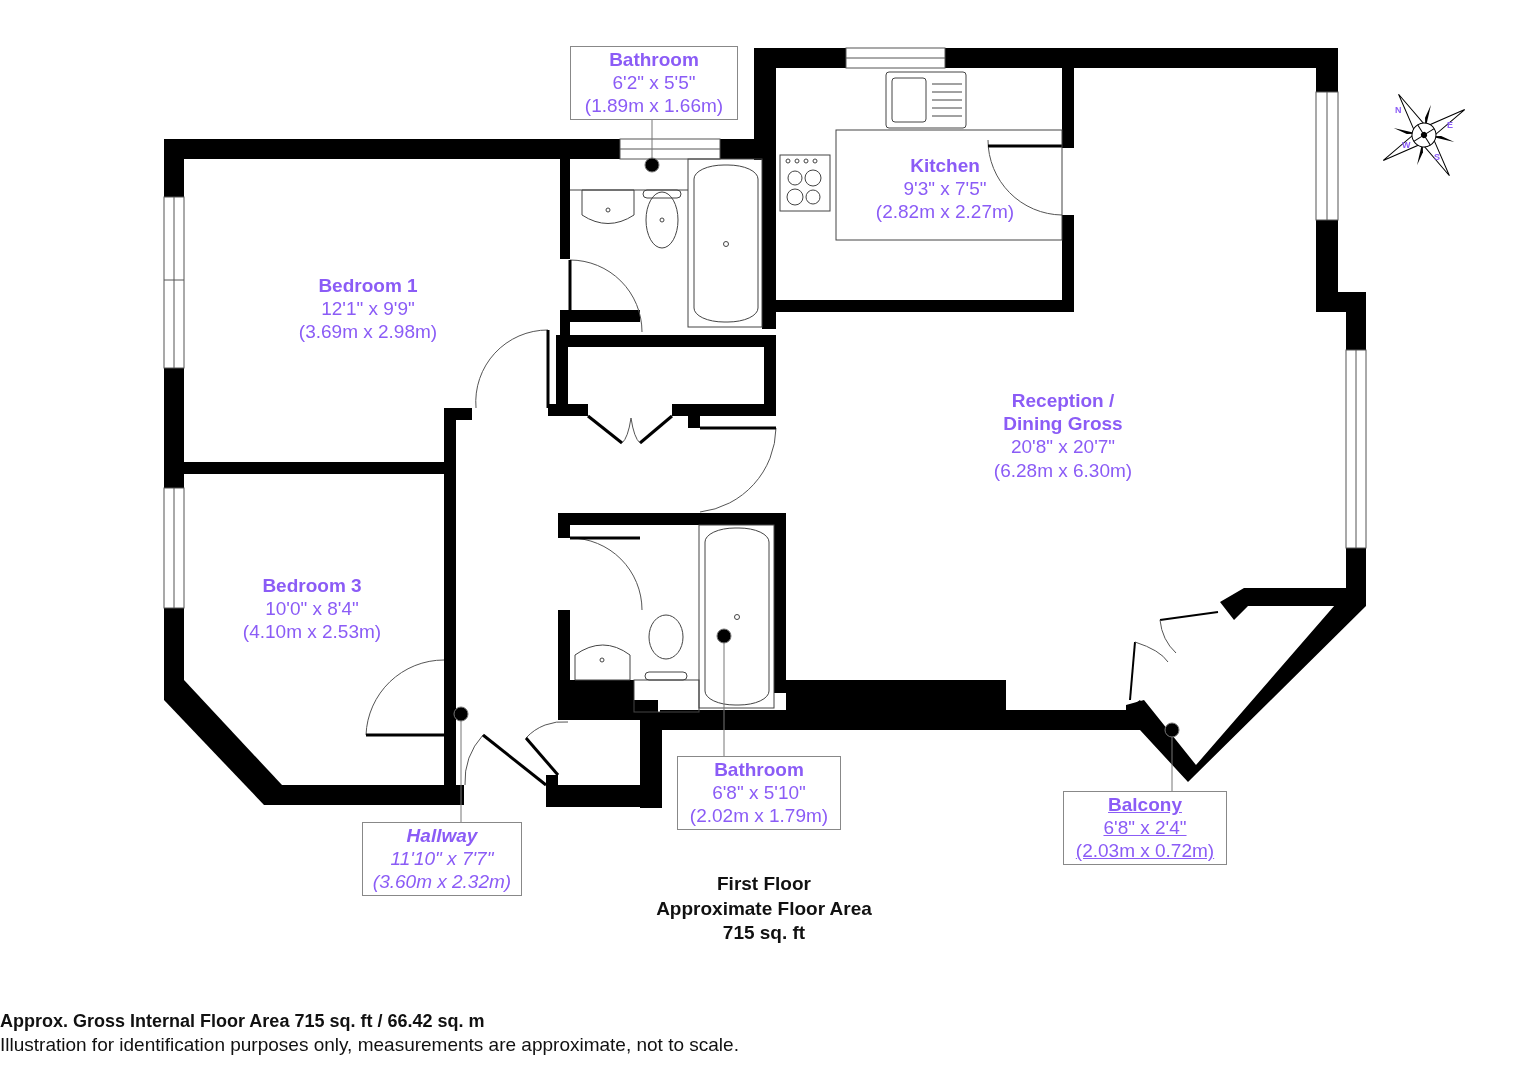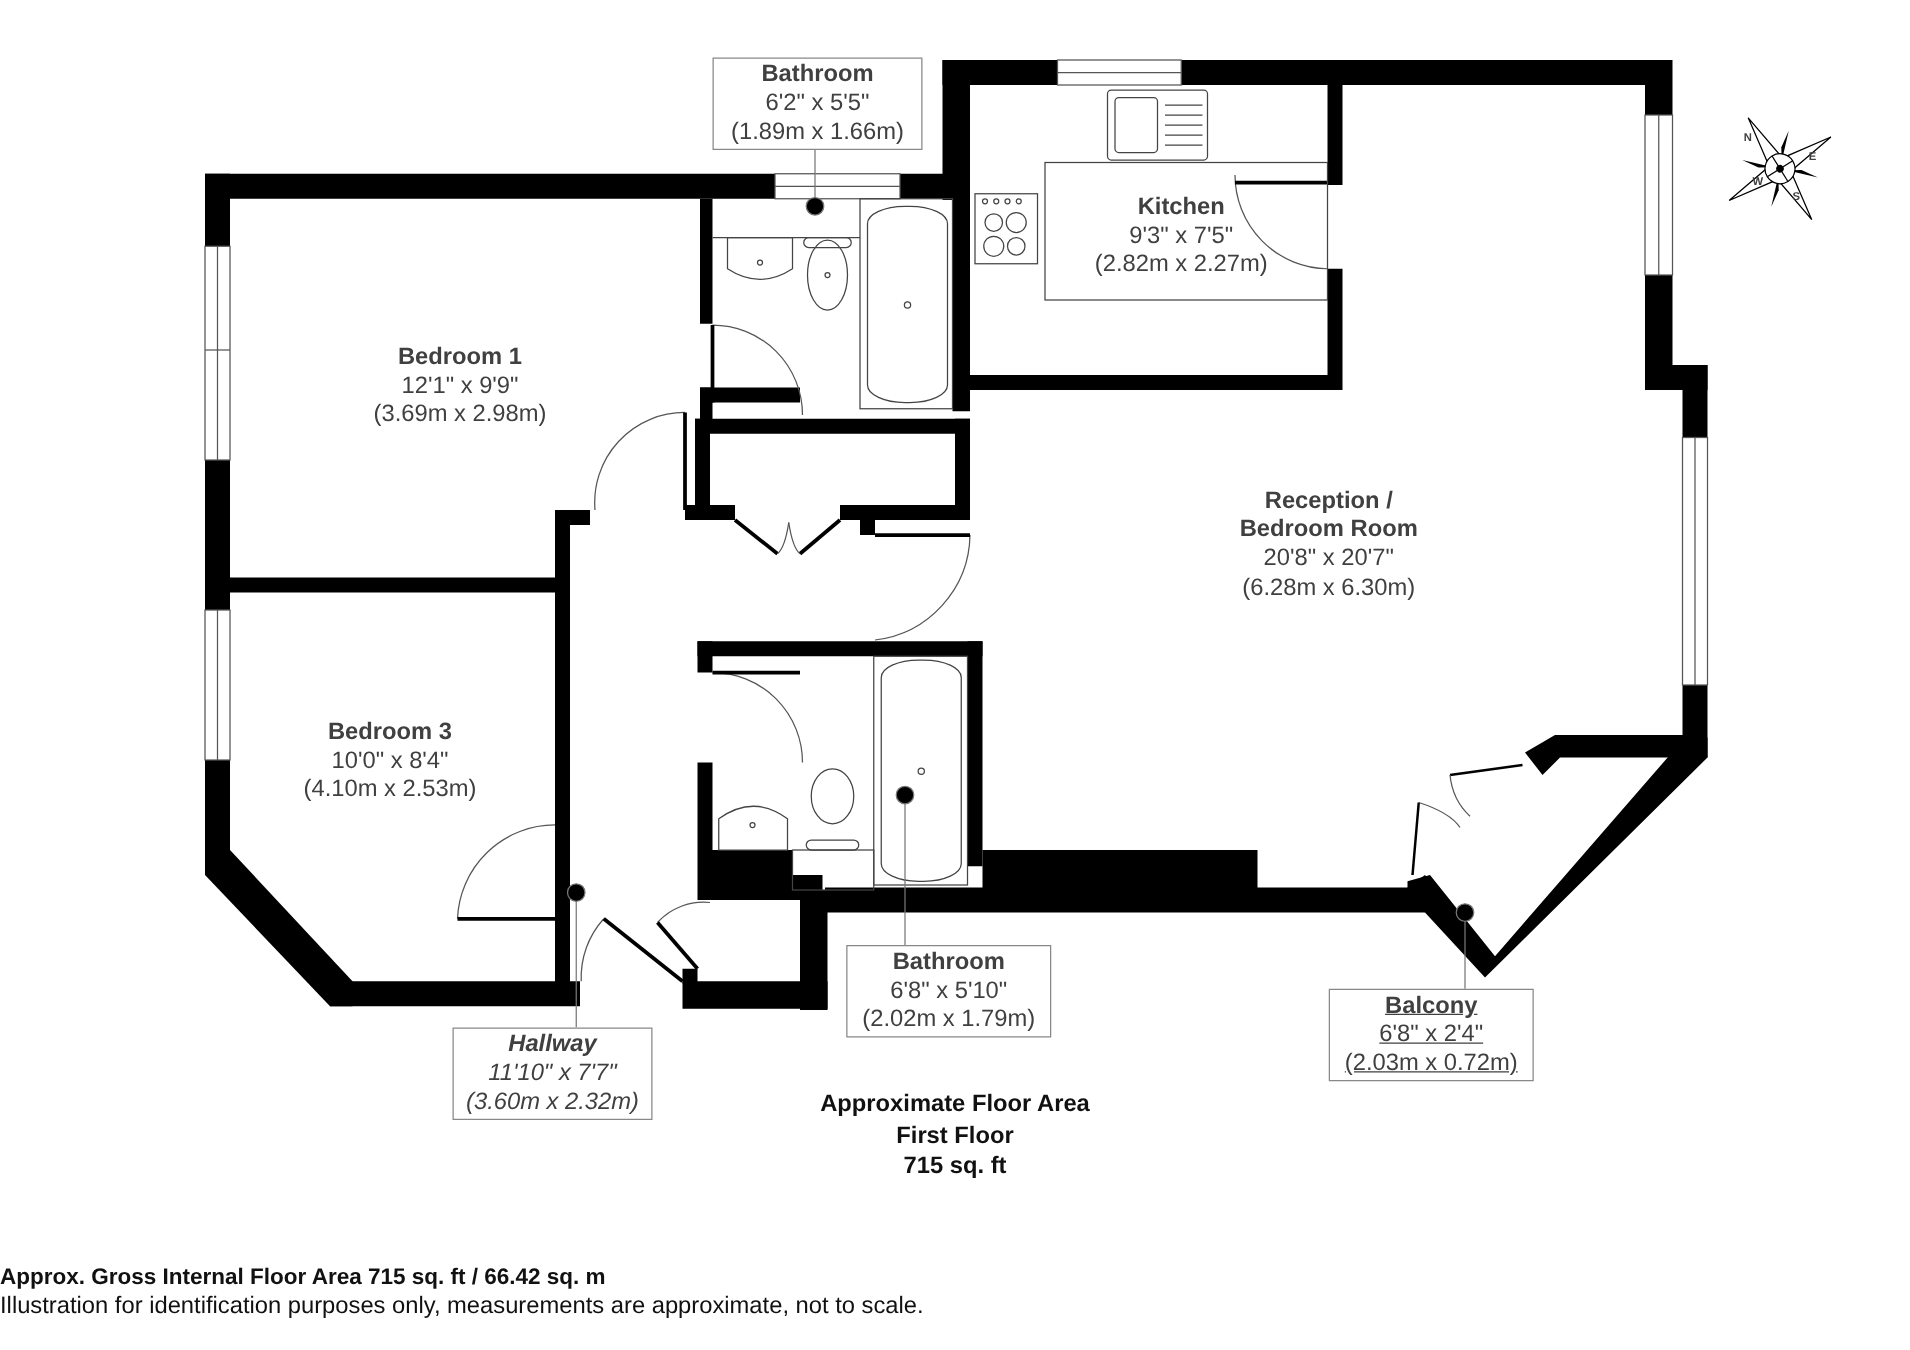--- a/index.html
+++ b/index.html
@@ -1,18 +1,18 @@
 <!DOCTYPE html>
 <html><head>
   <meta charset="utf-8">
   <style>
     html, body { margin: 0; padding: 0; background: #ffffff; }
     body { width: 1528px; height: 1080px; position: relative; overflow: hidden; font-family: "Liberation Sans", sans-serif; color: #111; }
     #plan { position: absolute; left: 0; top: 0; }
-    .label { position: absolute; text-align: center; line-height: 1.22; font-size: 19px; color: #404040; }
+    .label { position: absolute; text-align: center; line-height: 1.22; font-size: 19px; color: #8b5cf6; }
     .label .t { font-weight: bold; display: block; }
     .label span { display: block; }
     .boxed { background: #fff; border: 1px solid #888; padding: 1px 4px; }
     .footer { position: absolute; text-align: left; width: 100%; left: 0; }
     .f1 { top: 1011px; font-size: 18px; font-weight: bold; }
     .f2 { top: 1034px; font-size: 19px; }
     .floor { position: absolute; left: 614px; top: 872px; width: 300px; text-align: center; font-weight: bold; font-size: 19px; line-height: 1.3; }
   </style>
 </head>
 <body>
@@ -200,21 +200,21 @@
 </div>
 
 <div class="label" style="left:268px;top:274px;width:200px;">
   <span class="t">Bedroom 1</span>
   <span>12'1" x 9'9"</span>
   <span>(3.69m x 2.98m)</span>
 </div>
 
 <div class="label" style="left:963px;top:389px;width:200px;">
   <span class="t">Reception /</span>
-  <span class="t">Bedroom Room</span>
+  <span class="t">Dining Gross</span>
   <span>20'8" x 20'7"</span>
   <span>(6.28m x 6.30m)</span>
 </div>
 
 <div class="label" style="left:212px;top:574px;width:200px;">
   <span class="t">Bedroom 3</span>
   <span>10'0" x 8'4"</span>
   <span>(4.10m x 2.53m)</span>
 </div>
 
@@ -230,19 +230,19 @@
   <span>(2.02m x 1.79m)</span>
 </div>
 
 <div class="label boxed" style="left:1063px;top:791px;width:154px;text-decoration:underline;">
   <span class="t">Balcony</span>
   <span>6'8" x 2'4"</span>
   <span>(2.03m x 0.72m)</span>
 </div>
 
 <div class="floor">
+  <div>First Floor</div>
   <div>Approximate Floor Area</div>
-  <div>First Floor</div>
   <div>715 sq. ft</div>
 </div>
 
 <div class="footer f1">Approx. Gross Internal Floor Area 715 sq. ft / 66.42 sq. m</div>
 <div class="footer f2">Illustration for identification purposes only, measurements are approximate, not to scale.</div>
 
 </body></html>

